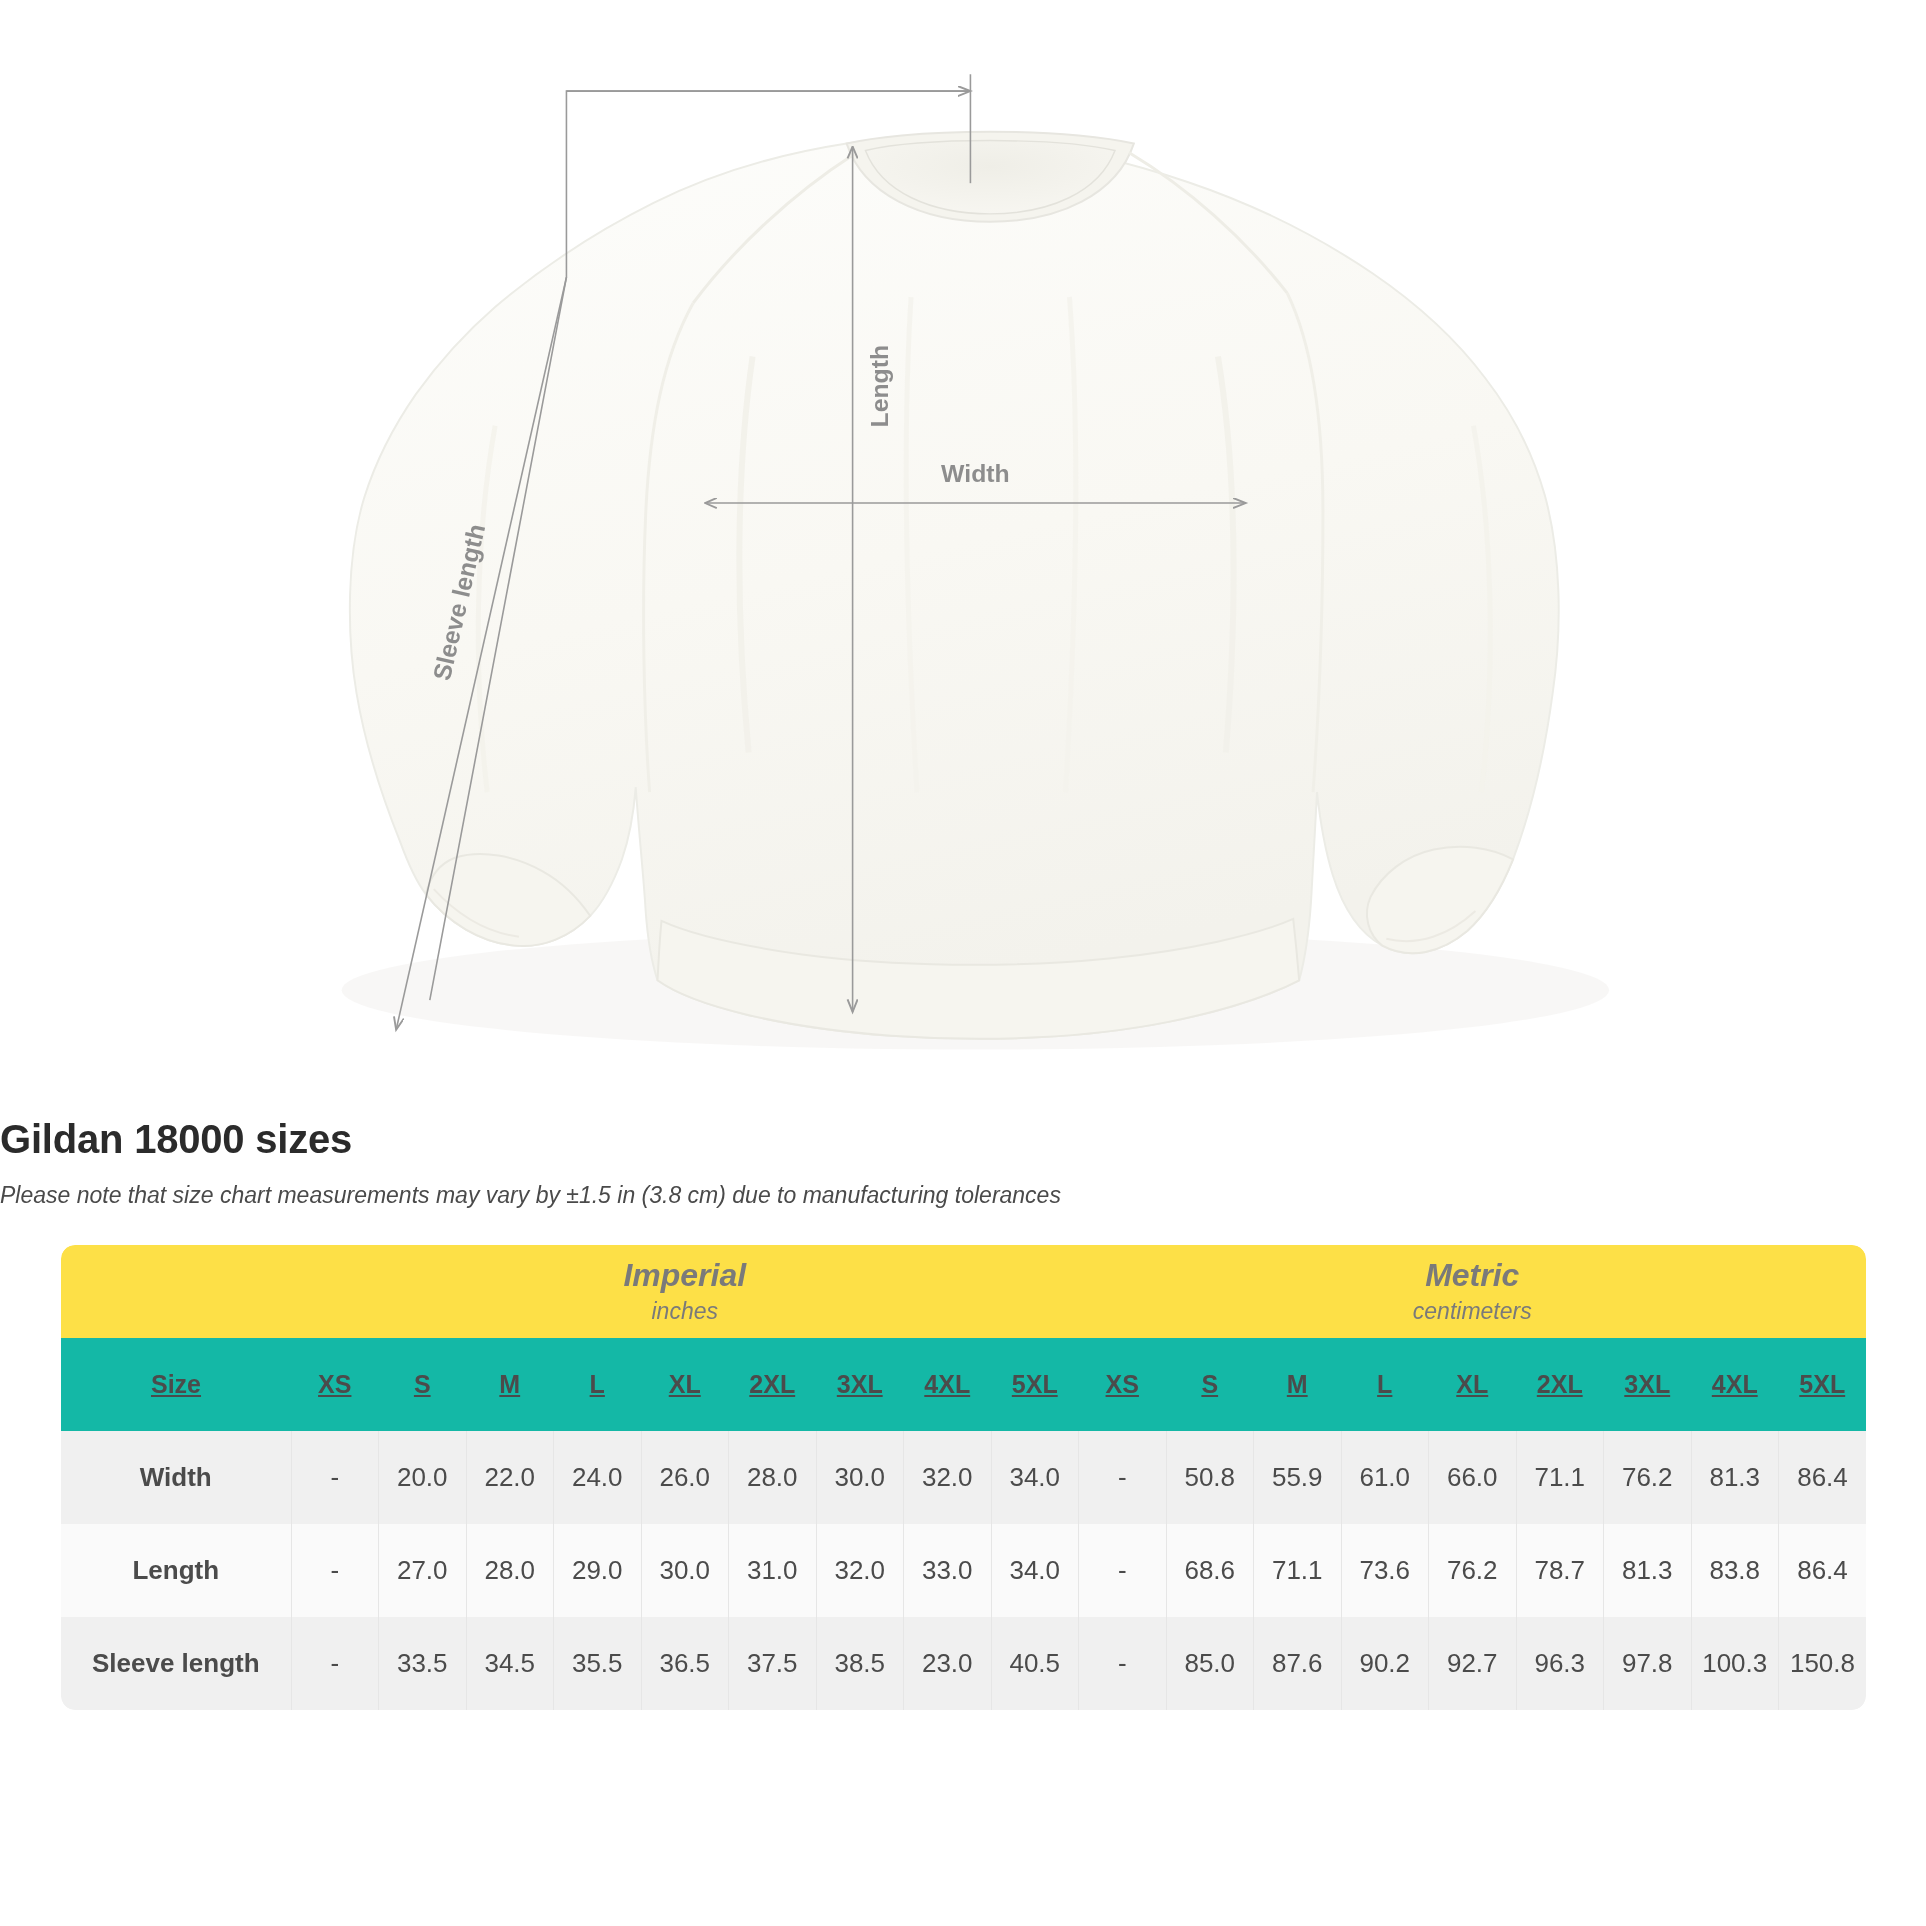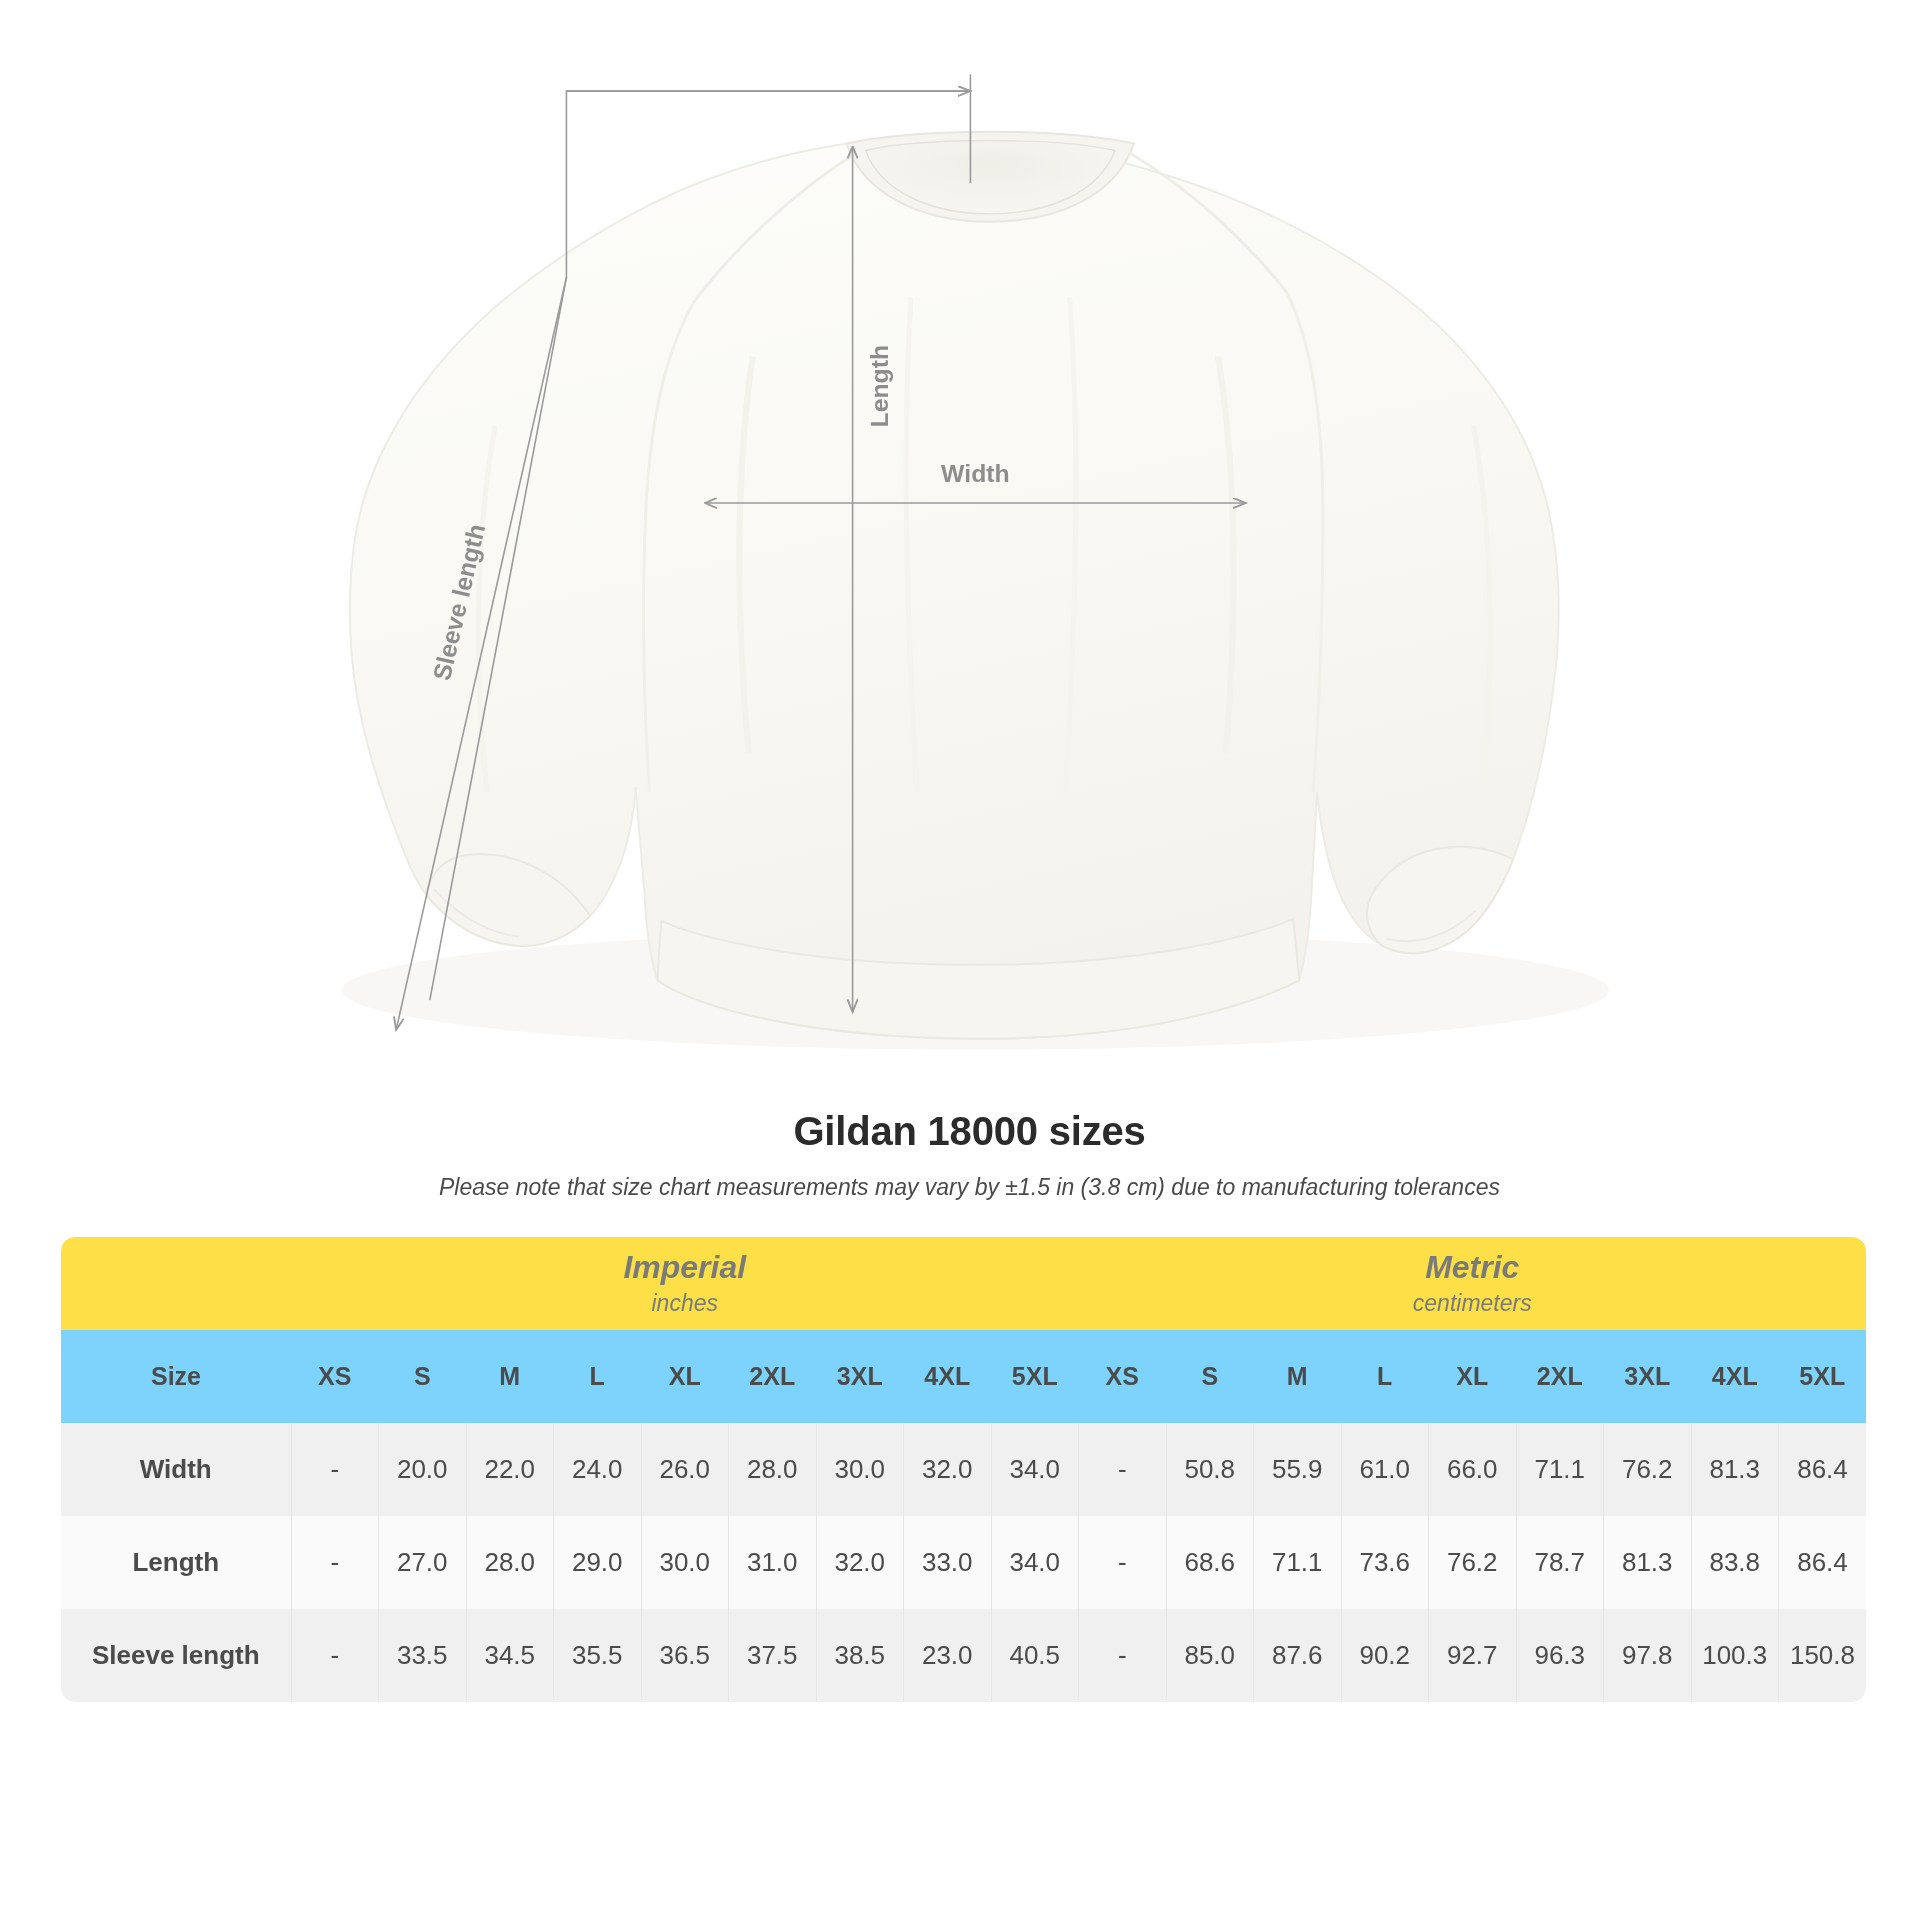--- a/index.html
+++ b/index.html
@@ -28,22 +28,22 @@
     height: 1109px;
   }
   .illustration svg {
     position: absolute;
     top: 0;
     left: 0;
   }
 
   
   .title-block {
-    text-align: center;
-    padding-left: 12px;
+    text-align: left;
+    margin-top: 8px;
   }
   .chart-title {
     font-size: 40px;
     font-weight: bold;
     color: #2b2b2b;
     letter-spacing: -0.2px;
   }
   .chart-note {
     font-size: 23px;
     font-style: italic;
@@ -86,26 +86,27 @@
     color: #7a7a7a;
     line-height: 1.25;
   }
   .unit-sub {
     font-size: 23px;
     font-style: italic;
     color: #7a7a7a;
     line-height: 1.4;
   }
   .head-row td {
-    background: #7dd3fc;
+    background: #14b8a6;
     font-weight: bold;
     font-size: 27px;
     color: #555555;
     height: 109px;
     border-right: 1px solid #e6e6e6;
+    text-decoration: underline;
   }
   .head-row td:last-child { border-right: none; }
   .row-label {
     font-weight: bold;
     font-size: 27px;
     color: #555555;
   }
   tbody tr.data-row:nth-child(odd) td { background: #f0f0f0; }
   tbody tr.data-row:nth-child(even) td { background: #fafafa; }
   tbody tr.data-row td {

